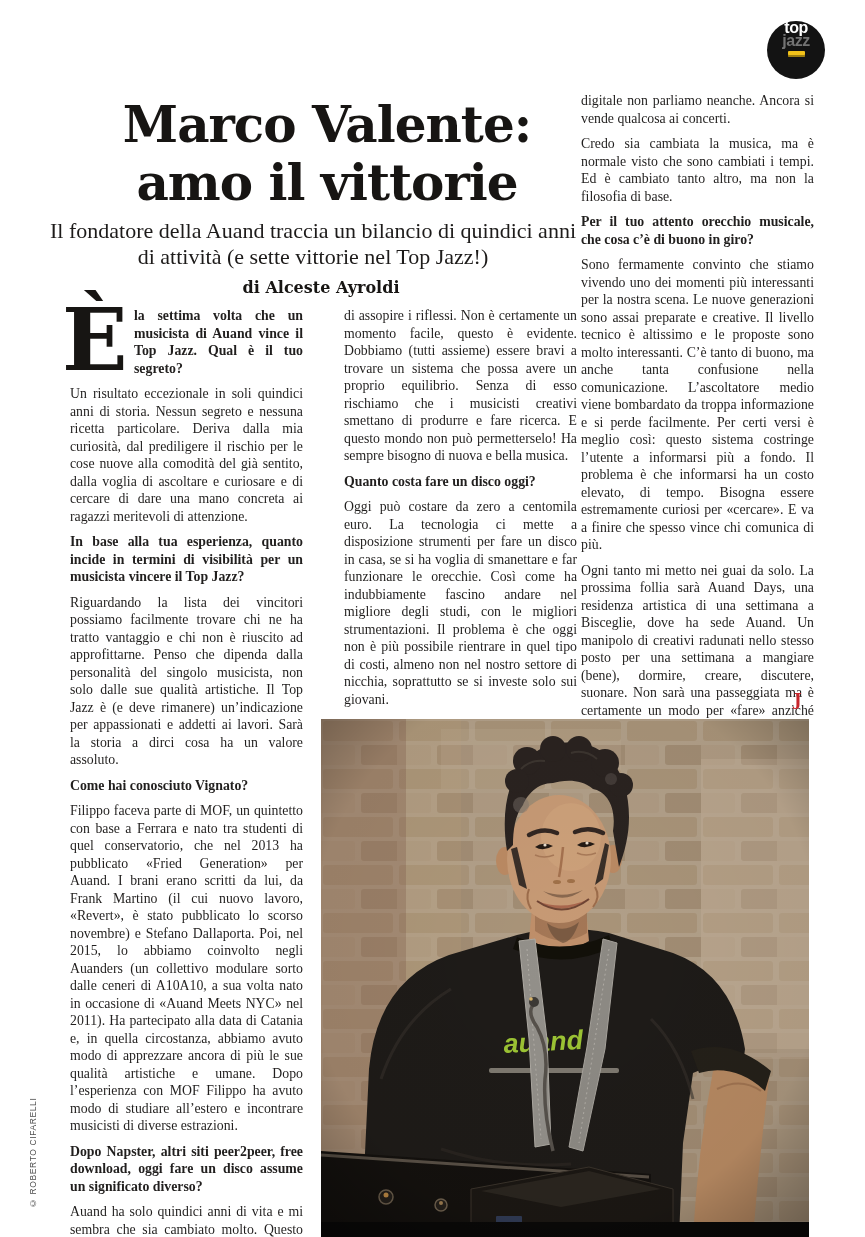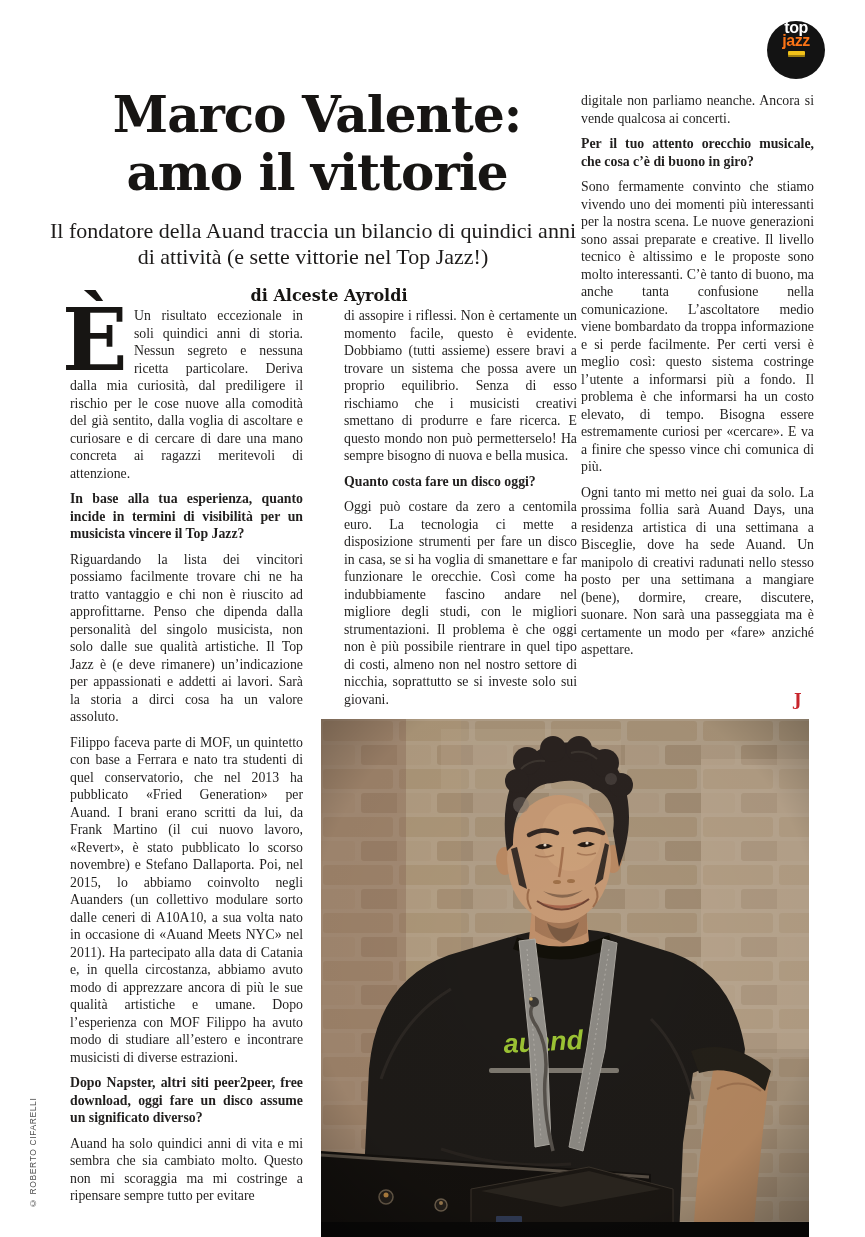--- a/index.html
+++ b/index.html
@@ -6,35 +6,35 @@
   .page{
     position:relative;width:865px;height:1237px;background:#fff;overflow:hidden;
     font-family:"Liberation Serif",serif;color:#211f1e;
   }
   
   .tj-logo{
     position:absolute;left:767px;top:21px;width:58px;height:58px;border-radius:50%;
     background:#131313;display:flex;flex-direction:column;align-items:center;
   }
   .tj-top{font:800 16px/13px "Liberation Sans",sans-serif;color:#ffffff;letter-spacing:-.5px;}
-  .tj-jazz{font:800 16px/14px "Liberation Sans",sans-serif;color:#f97316;letter-spacing:-.5px;}
+  .tj-jazz{font:800 16px/14px "Liberation Sans",sans-serif;color:#737373;letter-spacing:-.5px;}
   .tj-badge{width:17px;height:6px;background:#f2c21a;margin-top:3px;border-radius:1px;
     box-shadow:inset 0 -2px 0 rgba(0,0,0,.35);}
   
   .title{
-    position:absolute;left:60px;top:82px;width:506px;margin:4px;text-align:center;
+    position:absolute;left:60px;top:82px;width:506px;margin:14px;text-align:center;
     font:700 50px/58px "DejaVu Serif",serif;color:#171513;letter-spacing:-1px;
   }
   .title span{display:block;}
   .subtitle{
     position:absolute;left:46px;top:218px;width:534px;margin:0;text-align:center;
     font:400 22px/26px "Liberation Serif",serif;color:#1d1b1a;
   }
   .byline{
-    position:absolute;left:60px;top:271px;width:506px;margin:16px;text-align:center;
+    position:absolute;left:60px;top:271px;width:506px;margin:8px;text-align:center;
     font:700 16px/18px "DejaVu Serif",serif;color:#171513;
   }
   
   .col{position:absolute;width:249px;text-align:justify;font:400 13.8px/17.5px "Liberation Serif",serif;}
   #col1{left:62px;top:299px;height:896px;}
   #col2{left:336px;top:299px;height:420px;}
   #col3{left:573px;top:84px;height:640px;}
   .col p{margin:8px;}
   .q{font-weight:700;}
   .dropcap{
@@ -66,41 +66,44 @@
   <h1 class="title">
     <span>Marco Valente:</span>
     <span>amo il vittorie</span>
   </h1>
   <p class="subtitle">Il fondatore della Auand traccia un bilancio di quindici anni di attività (e sette vittorie nel Top Jazz!)</p>
   <p class="byline">di Alceste Ayroldi</p>
 
   <section class="col" id="col1">
     <span class="dropcap">È</span>
     <div>
+        <p class="q">la settima volta che un musicista di Auand vince il Top Jazz. Qual è il tuo segreto?</p>
         <p class="a">Un risultato eccezionale in soli quindici anni di storia. Nessun segreto e nessuna ricetta particolare. Deriva dalla mia curiosità, dal prediligere il rischio per le cose nuove alla comodità del già sentito, dalla voglia di ascoltare e curiosare e di cercare di dare una mano concreta ai ragazzi meritevoli di attenzione.</p>
         <p class="q">In base alla tua esperienza, quanto incide in termini di visibilità per un musicista vincere il Top Jazz?</p>
         <p class="a">Riguardando la lista dei vincitori possiamo facilmente trovare chi ne ha tratto vantaggio e chi non è riuscito ad approfittarne. Penso che dipenda dalla personalità del singolo musicista, non solo dalle sue qualità artistiche. Il Top Jazz è (e deve rimanere) un’indicazione per appassionati e addetti ai lavori. Sarà la storia a dirci cosa ha un valore assoluto.</p>
+        <p class="q">Come hai conosciuto Vignato?</p>
         <p class="a">Filippo faceva parte di MOF, un quintetto con base a Ferrara e nato tra studenti di quel conservatorio, che nel 2013 ha pubblicato «Fried Generation» per Auand. I brani erano scritti da lui, da Frank Martino (il cui nuovo lavoro, «Revert», è stato pubblicato lo scorso novembre) e Stefano Dallaporta. Poi, nel 2015, lo abbiamo coinvolto negli Auanders (un collettivo modulare sorto dalle ceneri di A10A10, a sua volta nato in occasione di «Auand Meets NYC» nel 2011). Ha partecipato alla data di Catania e, in quella circostanza, abbiamo avuto modo di apprezzare ancora di più le sue qualità artistiche e umane. Dopo l’esperienza con MOF Filippo ha avuto modo di studiare all’estero e incontrare musicisti di diverse estrazioni.</p>
         <p class="q">Dopo Napster, altri siti peer2peer, free download, oggi fare un disco assume un significato diverso?</p>
         <p class="a">Auand ha solo quindici anni di vita e mi sembra che sia cambiato molto. Questo non mi scoraggia ma mi costringe a ripensare sempre tutto per evitare</p>
       </div>
   </section>
 
   <section class="col" id="col2">
     <div>
         <p class="a">di assopire i riflessi. Non è certamente un momento facile, questo è evidente. Dobbiamo (tutti assieme) essere bravi a trovare un sistema che possa avere un proprio equilibrio. Senza di esso rischiamo che i musicisti creativi smettano di produrre e fare ricerca. E questo mondo non può permetterselo! Ha sempre bisogno di nuova e bella musica.</p>
         <p class="q">Quanto costa fare un disco oggi?</p>
         <p class="a">Oggi può costare da zero a centomila euro. La tecnologia ci mette a disposizione strumenti per fare un disco in casa, se si ha voglia di smanettare e far funzionare le orecchie. Così come ha indubbiamente fascino andare nel migliore degli studi, con le migliori strumentazioni. Il problema è che oggi non è più possibile rientrare in quel tipo di costi, almeno non nel nostro settore di nicchia, soprattutto se si investe solo sui giovani.</p>
         <p class="q">In relazione alle vendite, la tendenza è positiva o negativa?</p>
       </div>
   </section>
 
   <section class="col" id="col3">
     <div>
         <p class="a">digitale non parliamo neanche. Ancora si vende qualcosa ai concerti.</p>
+        <p class="a">Credo sia cambiata la musica, ma è normale visto che sono cambiati i tempi. Ed è cambiato tanto altro, ma non la filosofia di base.</p>
         <p class="q">Per il tuo attento orecchio musicale, che cosa c’è di buono in giro?</p>
         <p class="a">Sono fermamente convinto che stiamo vivendo uno dei momenti più interessanti per la nostra scena. Le nuove generazioni sono assai preparate e creative. Il livello tecnico è altissimo e le proposte sono molto interessanti. C’è tanto di buono, ma anche tanta confusione nella comunicazione. L’ascoltatore medio viene bombardato da troppa informazione e si perde facilmente. Per certi versi è meglio così: questo sistema costringe l’utente a informarsi più a fondo. Il problema è che informarsi ha un costo elevato, di tempo. Bisogna essere estremamente curiosi per «cercare». E va a finire che spesso vince chi comunica di più.</p>
         <p class="a">Ogni tanto mi metto nei guai da solo. La prossima follia sarà Auand Days, una residenza artistica di una settimana a Bisceglie, dove ha sede Auand. Un manipolo di creativi radunati nello stesso posto per una settimana a mangiare (bene), dormire, creare, discutere, suonare. Non sarà una passeggiata ma è certamente un modo per «fare» anziché aspettare.</p>
       </div>
   </section>
 
   <span class="endmark">J</span>
 
   <div class="credit">© ROBERTO CIFARELLI</div>
 

